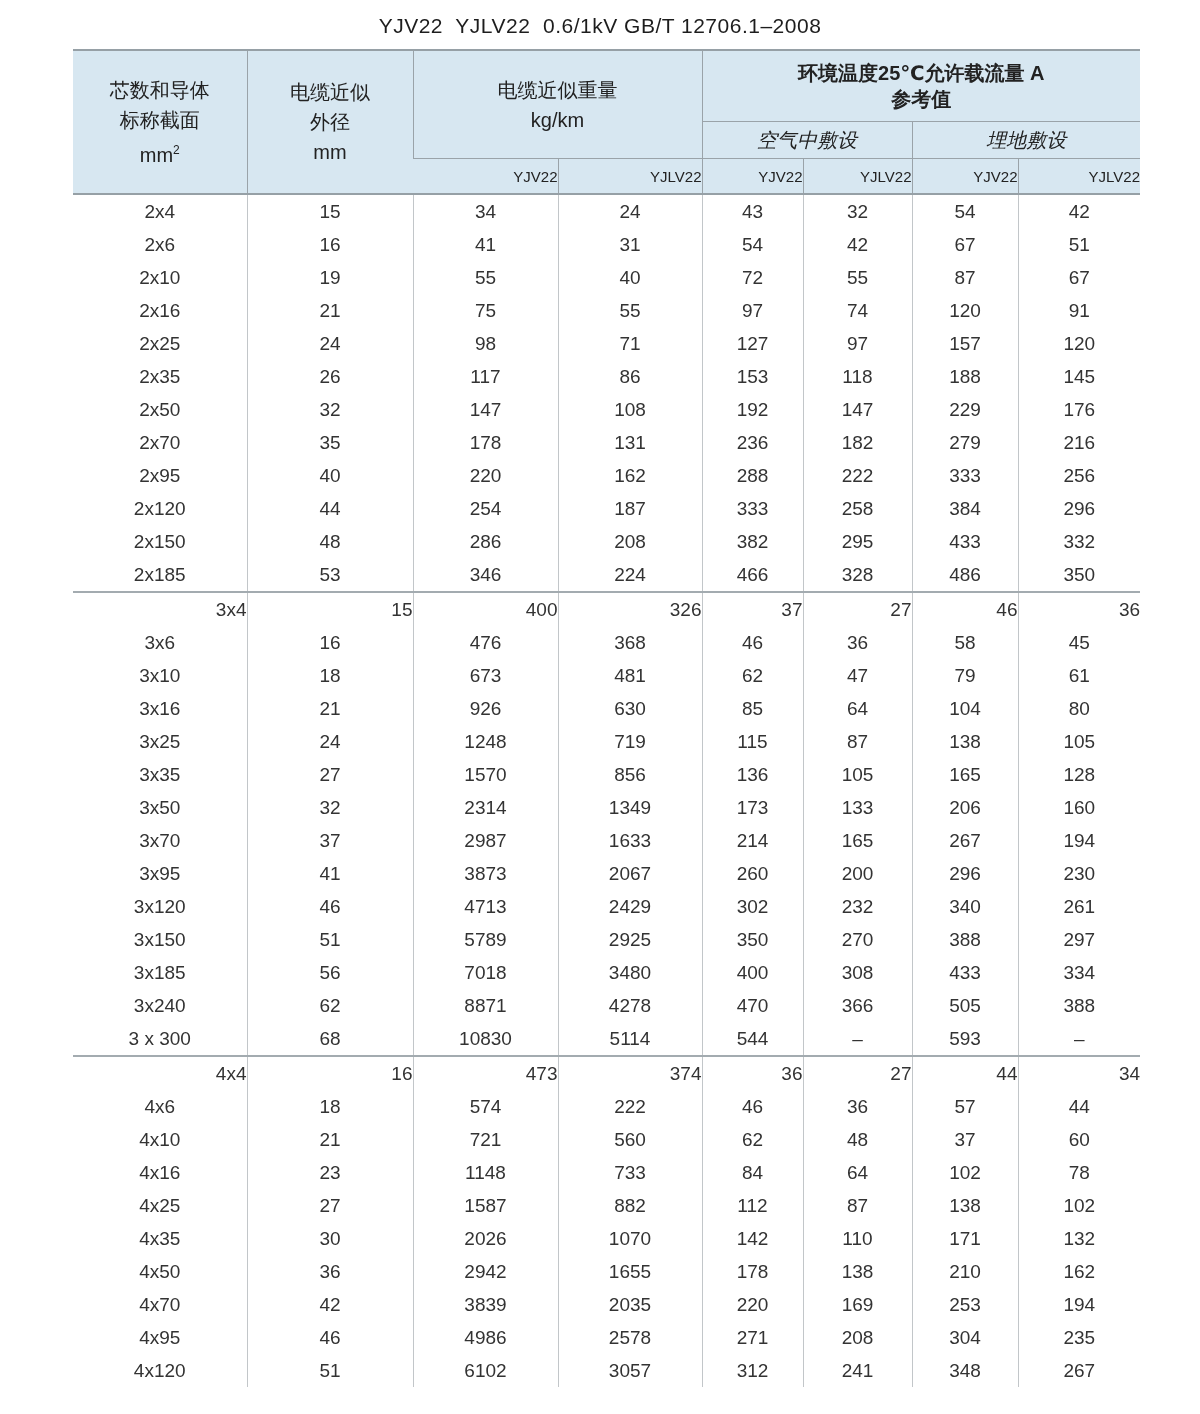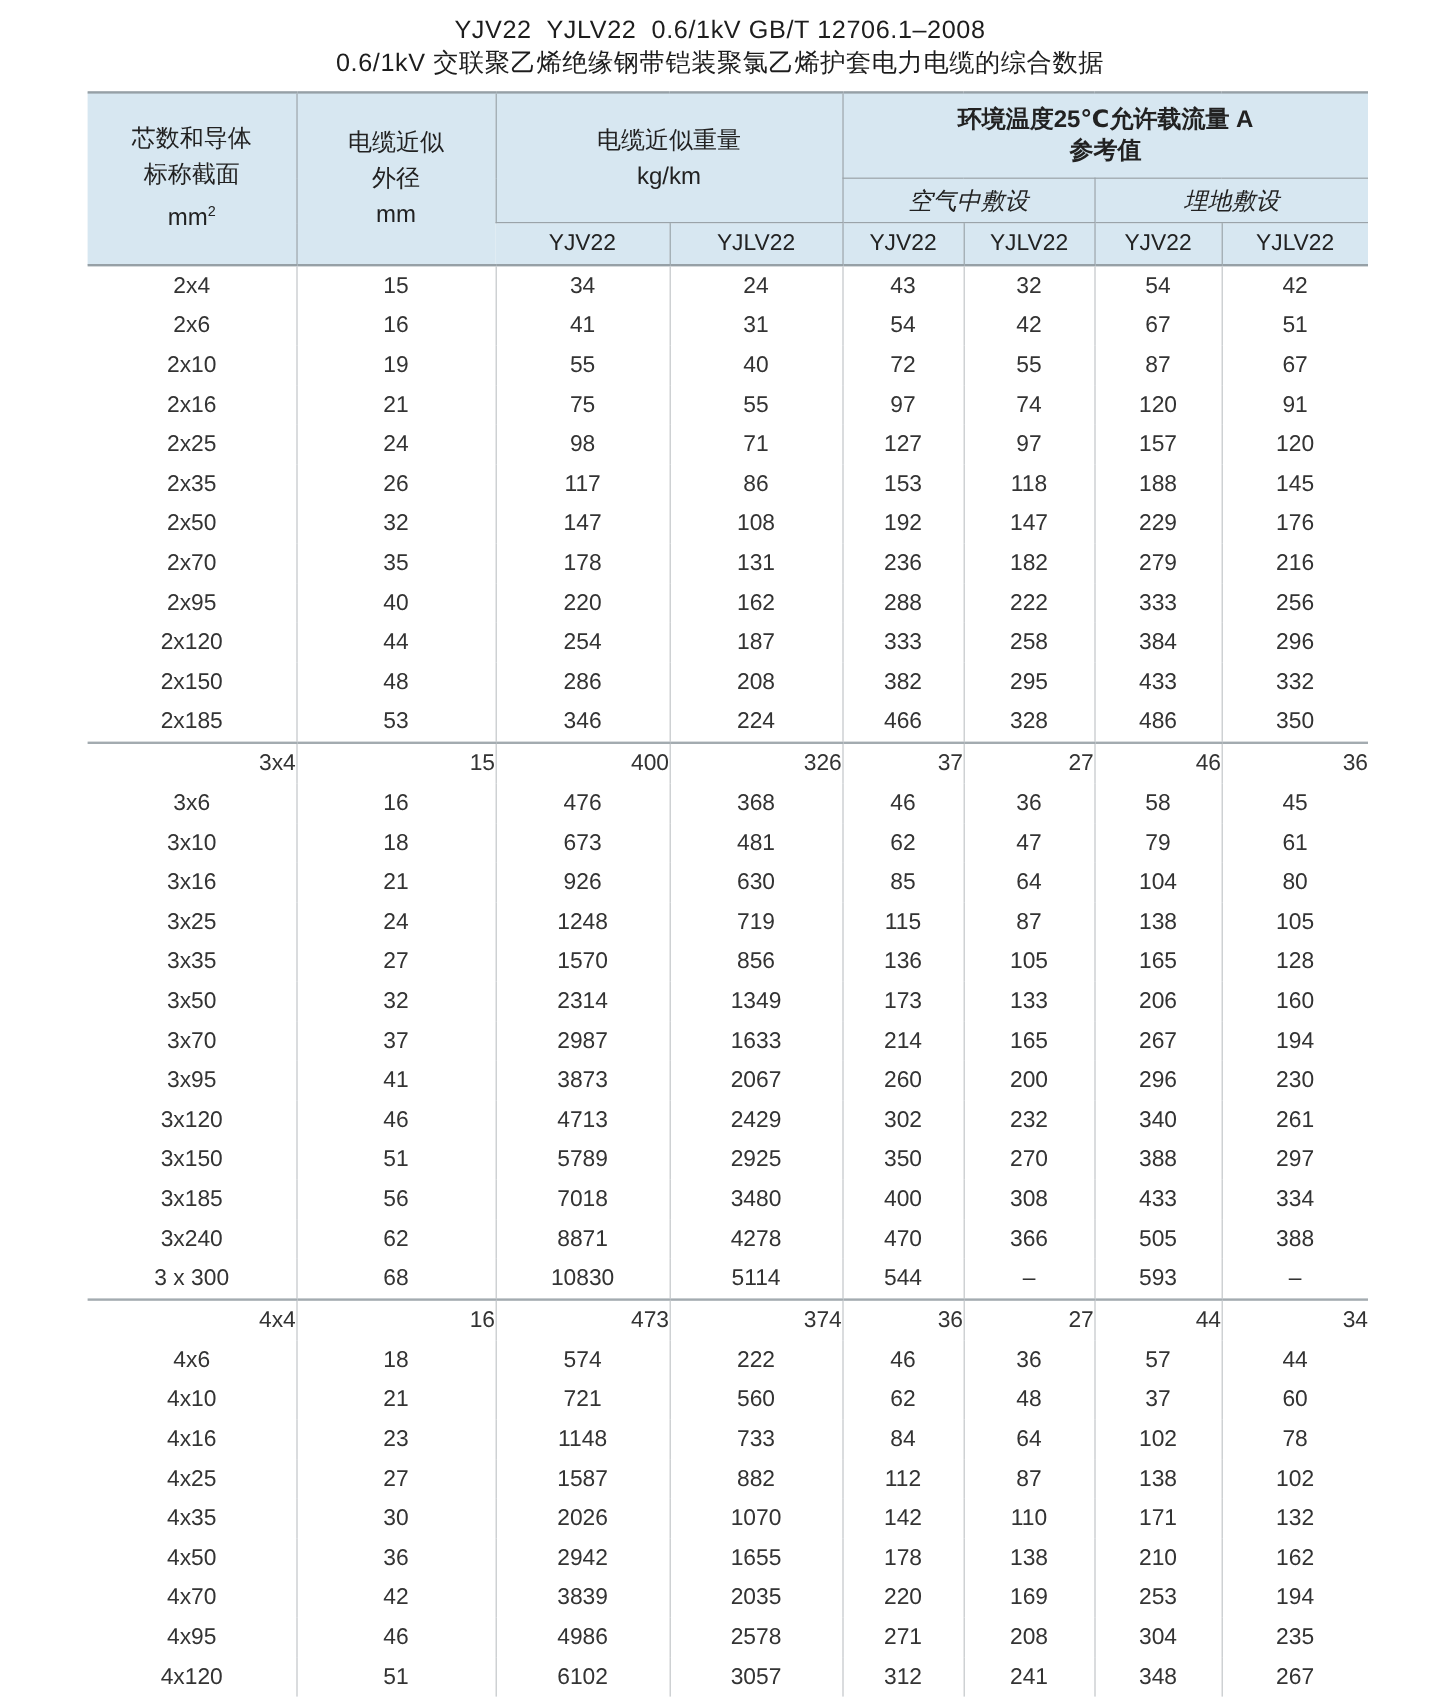--- a/index.html
+++ b/index.html
@@ -32,39 +32,38 @@
   }
   thead tr.h1 th{border-top:2px solid var(--border-strong);}
   th .hl{line-height:30px;}
   th .hl-sm{line-height:26px;font-weight:bold;}
   sup{font-size:12px;}
   .bl-strong{border-left:1px solid #9aa3a9;}
   .bb-thin{border-bottom:1px solid #9aa3a9;}
   .bb-strong{border-bottom:2px solid var(--border-strong) !important;}
   tr.h1 th{height:70px;}
   tr.h2 th{height:36px;font-style:italic;}
-  tr.h3 th{height:34px;font-size:19px;}
+  tr.h3 th{height:34px;font-size:15px;text-align:right;}
   
   tbody td{
     height:33px;line-height:33px;
     text-align:center;font-size:19px;color:#333;
     border-left:1px solid var(--border-light);
     padding:0;white-space:pre;
   }
   tbody td:first-child{border-left:none;}
   tbody tr.section-first td{border-top:2px solid #a3abb0;text-align:right;}
 </style>
 </head>
 <body>
 
 <div class="page">
 
   <div class="titles">
     <div class="title-line">YJV22  YJLV22  0.6/1kV GB/T 12706.1–2008</div>
-    <div class="title-line">0.6/1kV 交联聚乙烯绝缘钢带铠装聚氯乙烯护套电力电缆的综合数据</div>
   </div>
 
   <table class="spec">
     <colgroup>
       <col style="width:174px">
         <col style="width:166px">
       <col style="width:145px">
         <col style="width:144px">
       <col style="width:101px">
         <col style="width:109px">

